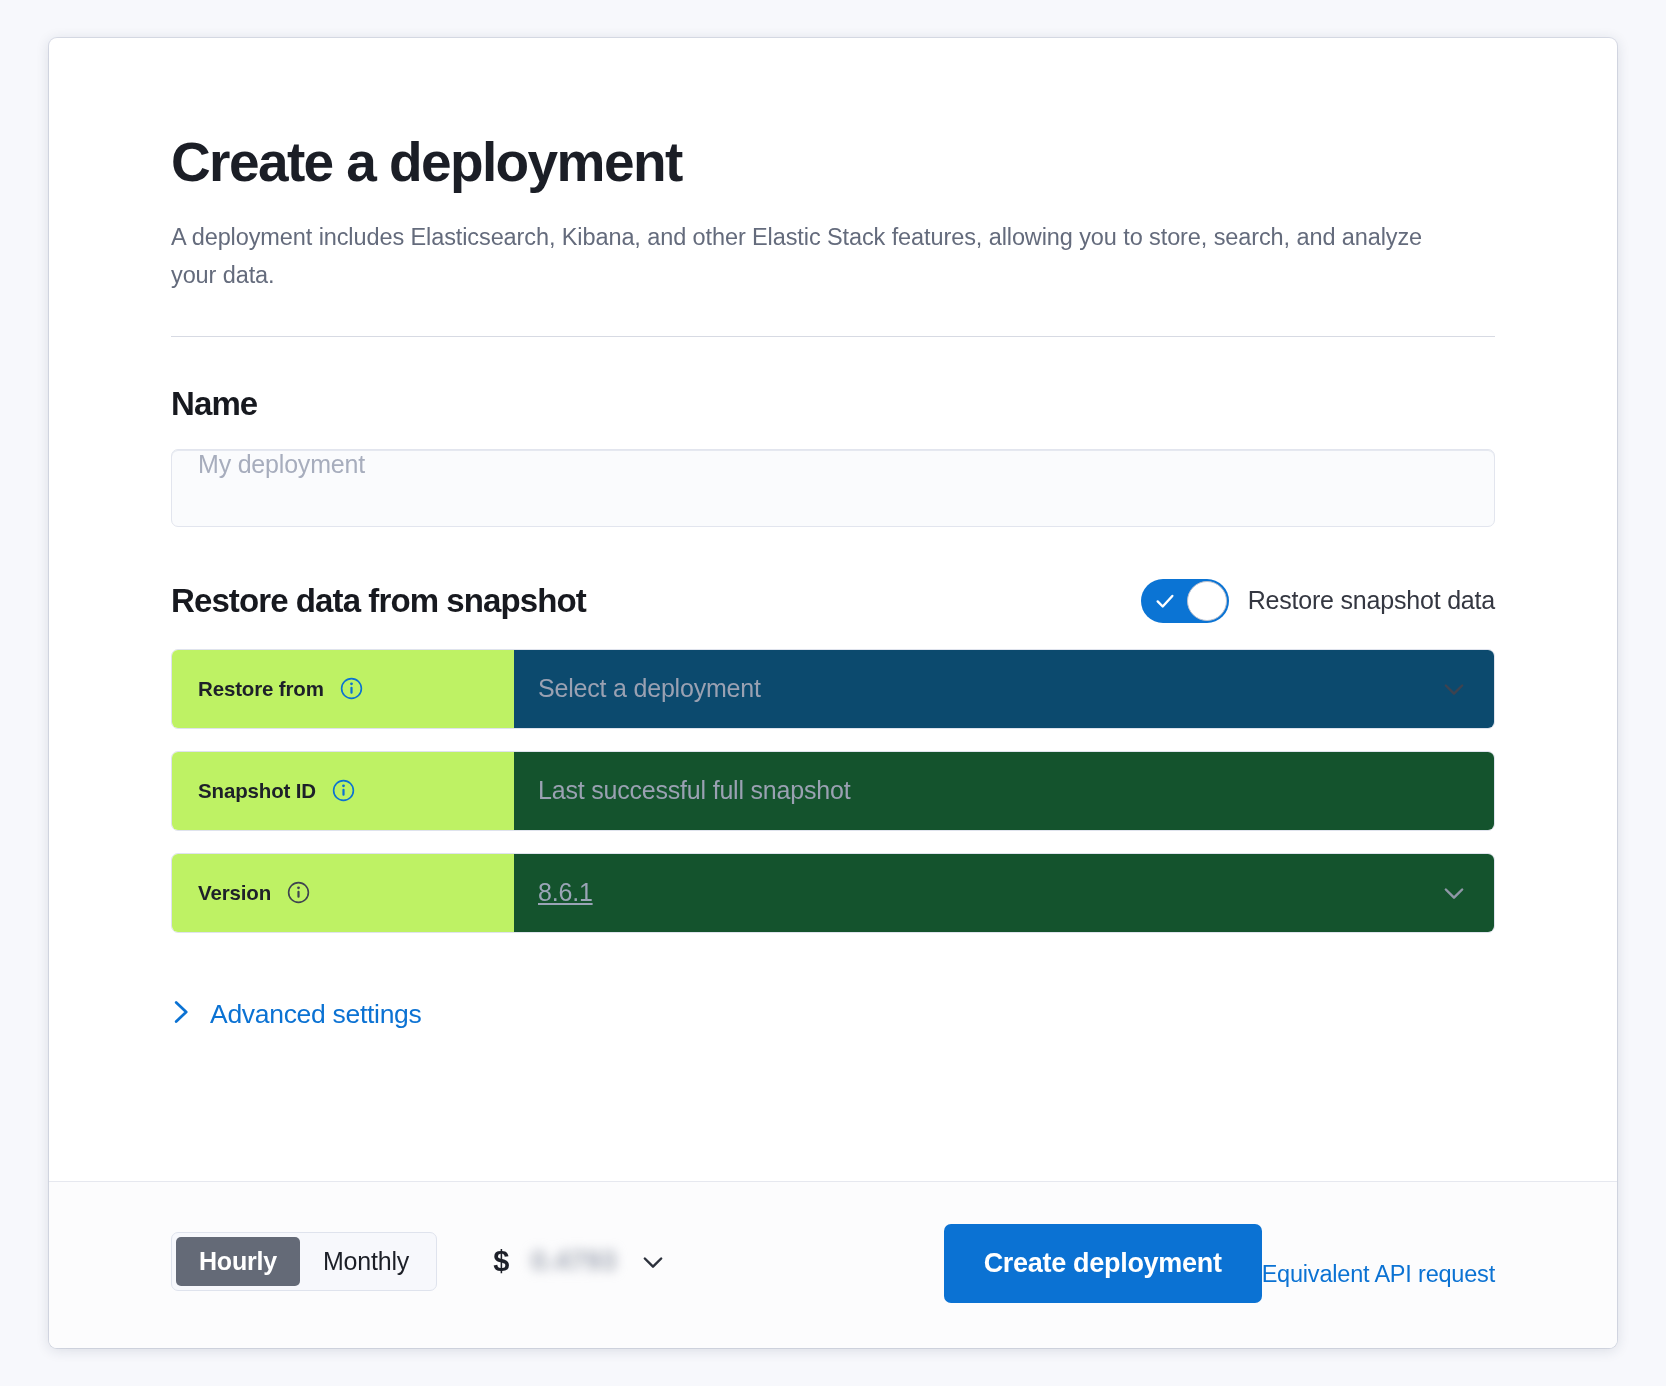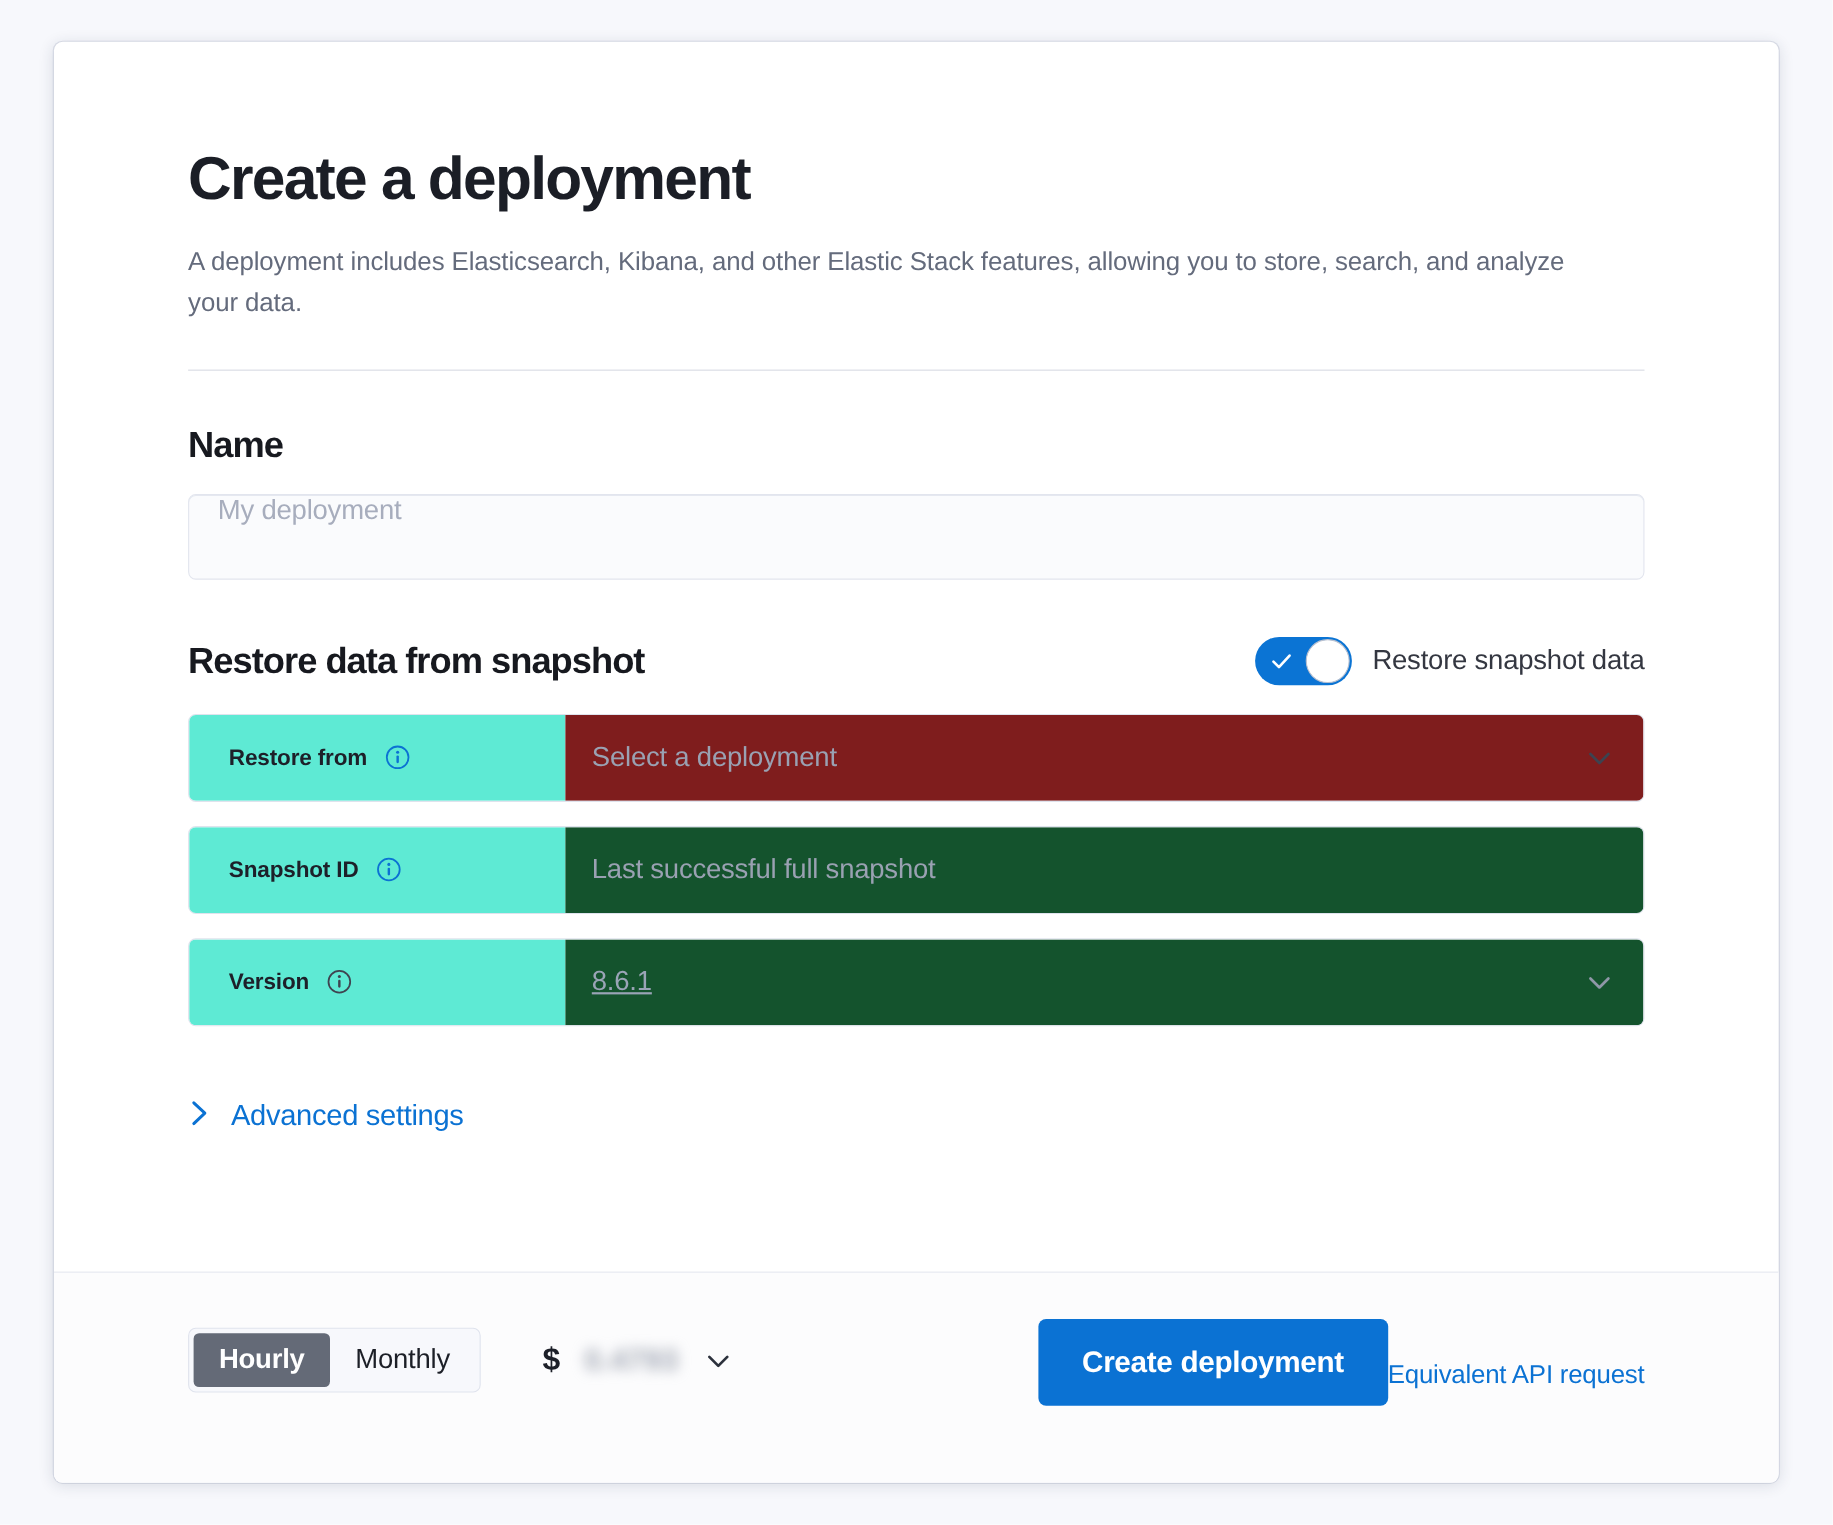--- a/index.html
+++ b/index.html
@@ -135,33 +135,33 @@
     height: 80px;
     margin-top: 22px;
     border-radius: 7px;
     overflow: hidden;
     border: 1px solid #dfe3ed;
   }
   .form-row.first { margin-top: 26px; }
 
   .row-label {
     flex: 0 0 342px;
-    background: #5eead4;
+    background: #bef264;
     display: flex;
     align-items: center;
     gap: 16px;
-    padding: 0 36px;
+    padding: 0 26px;
     font-size: 20.5px;
     font-weight: 700;
     color: #1d2029;
     letter-spacing: -0.15px;
   }
   .row-control {
     flex: 1 1 auto;
-    background: #7f1d1d;
+    background: #0c4a6e;
     display: flex;
     align-items: center;
     justify-content: space-between;
     padding: 0 26px 0 24px;
   }
   .row-control.disabled { background: #14532d; }
   .row-value {
     font-size: 25px;
     letter-spacing: -0.2px;
     color: #55596b;
@@ -182,21 +182,21 @@
   .advanced .caret { width: 21px; height: 26px; }
   .advanced .txt {
     font-size: 26.5px;
     color: #0b72d3;
     letter-spacing: -0.3px;
   }
 
   
   .footer {
     flex: 0 0 auto;
-    height: 192px;
+    height: 167px;
     border-top: 1px solid #e6e8ef;
     background: #fcfcfd;
     display: flex;
     align-items: flex-start;
     justify-content: space-between;
     padding: 42px 122px 0 122px;
   }
   .footer-left {
     display: flex;
     align-items: center;

